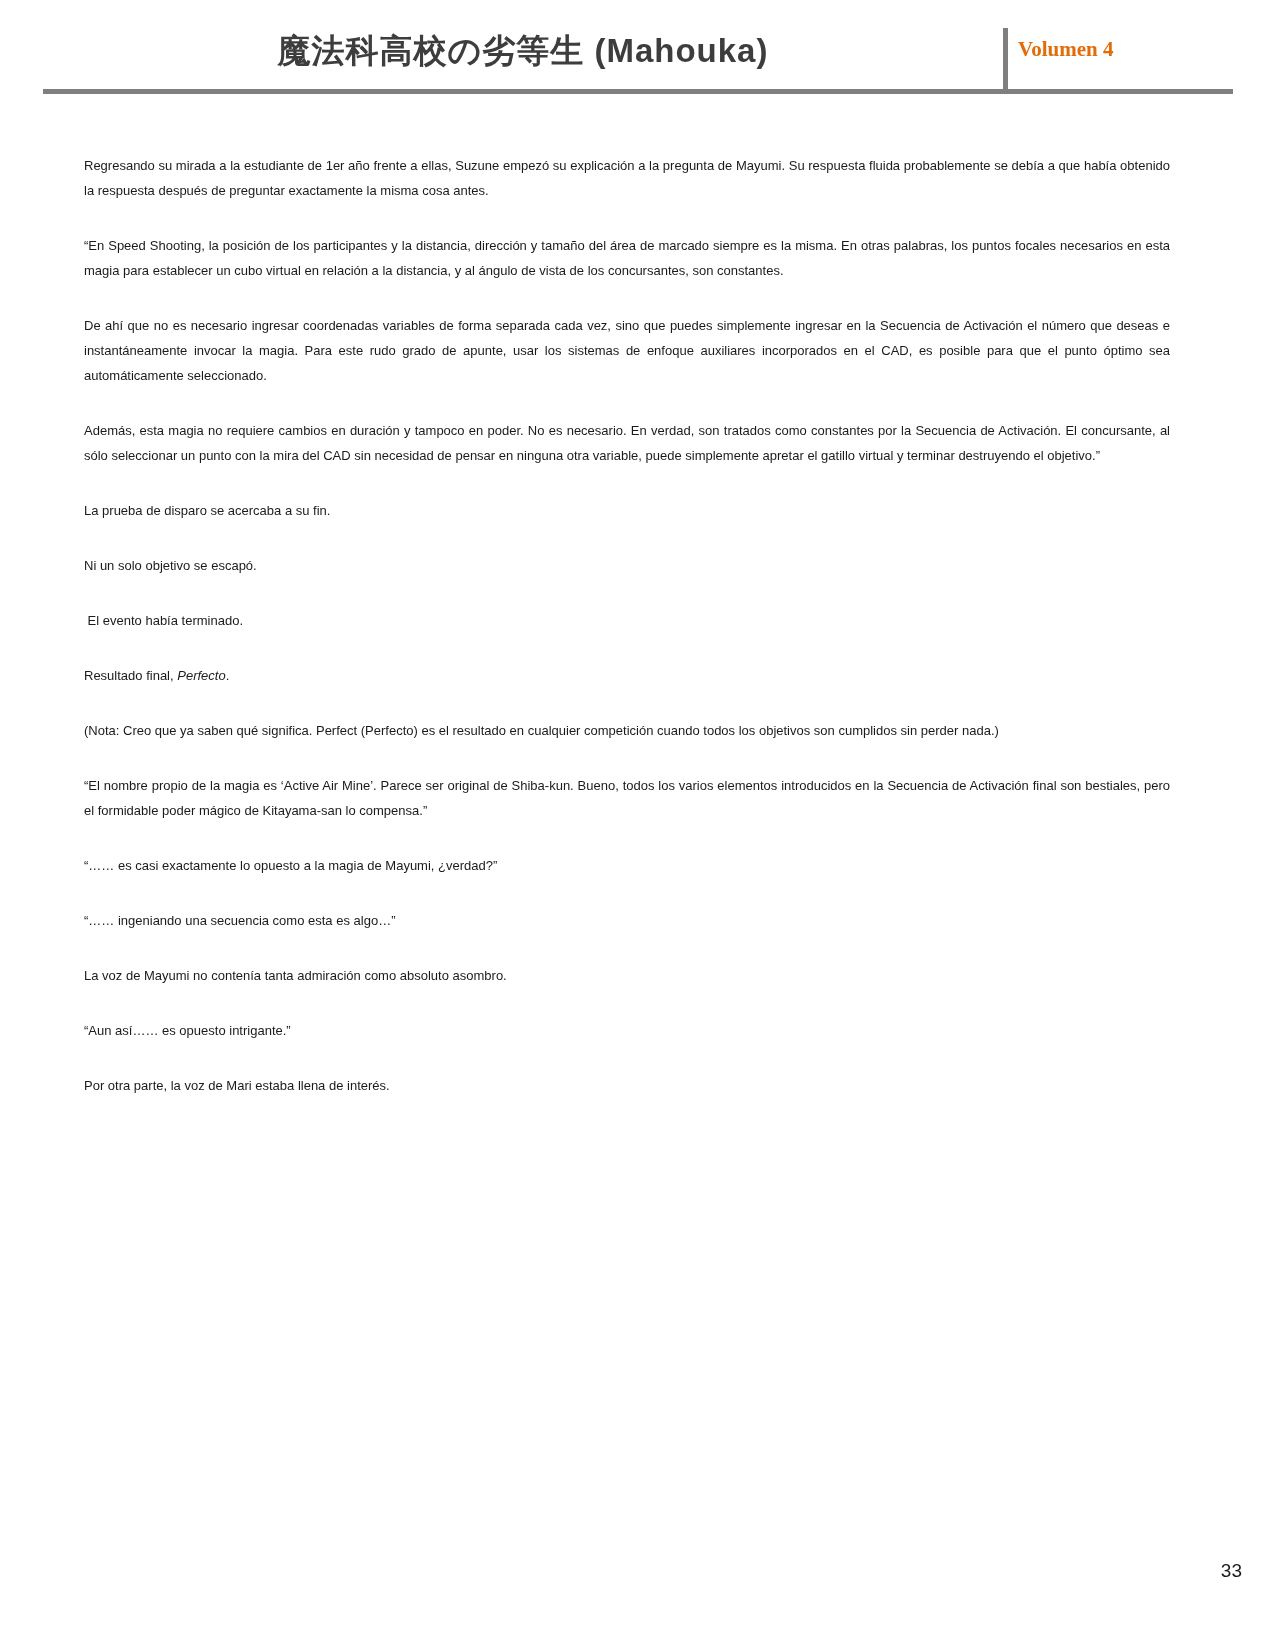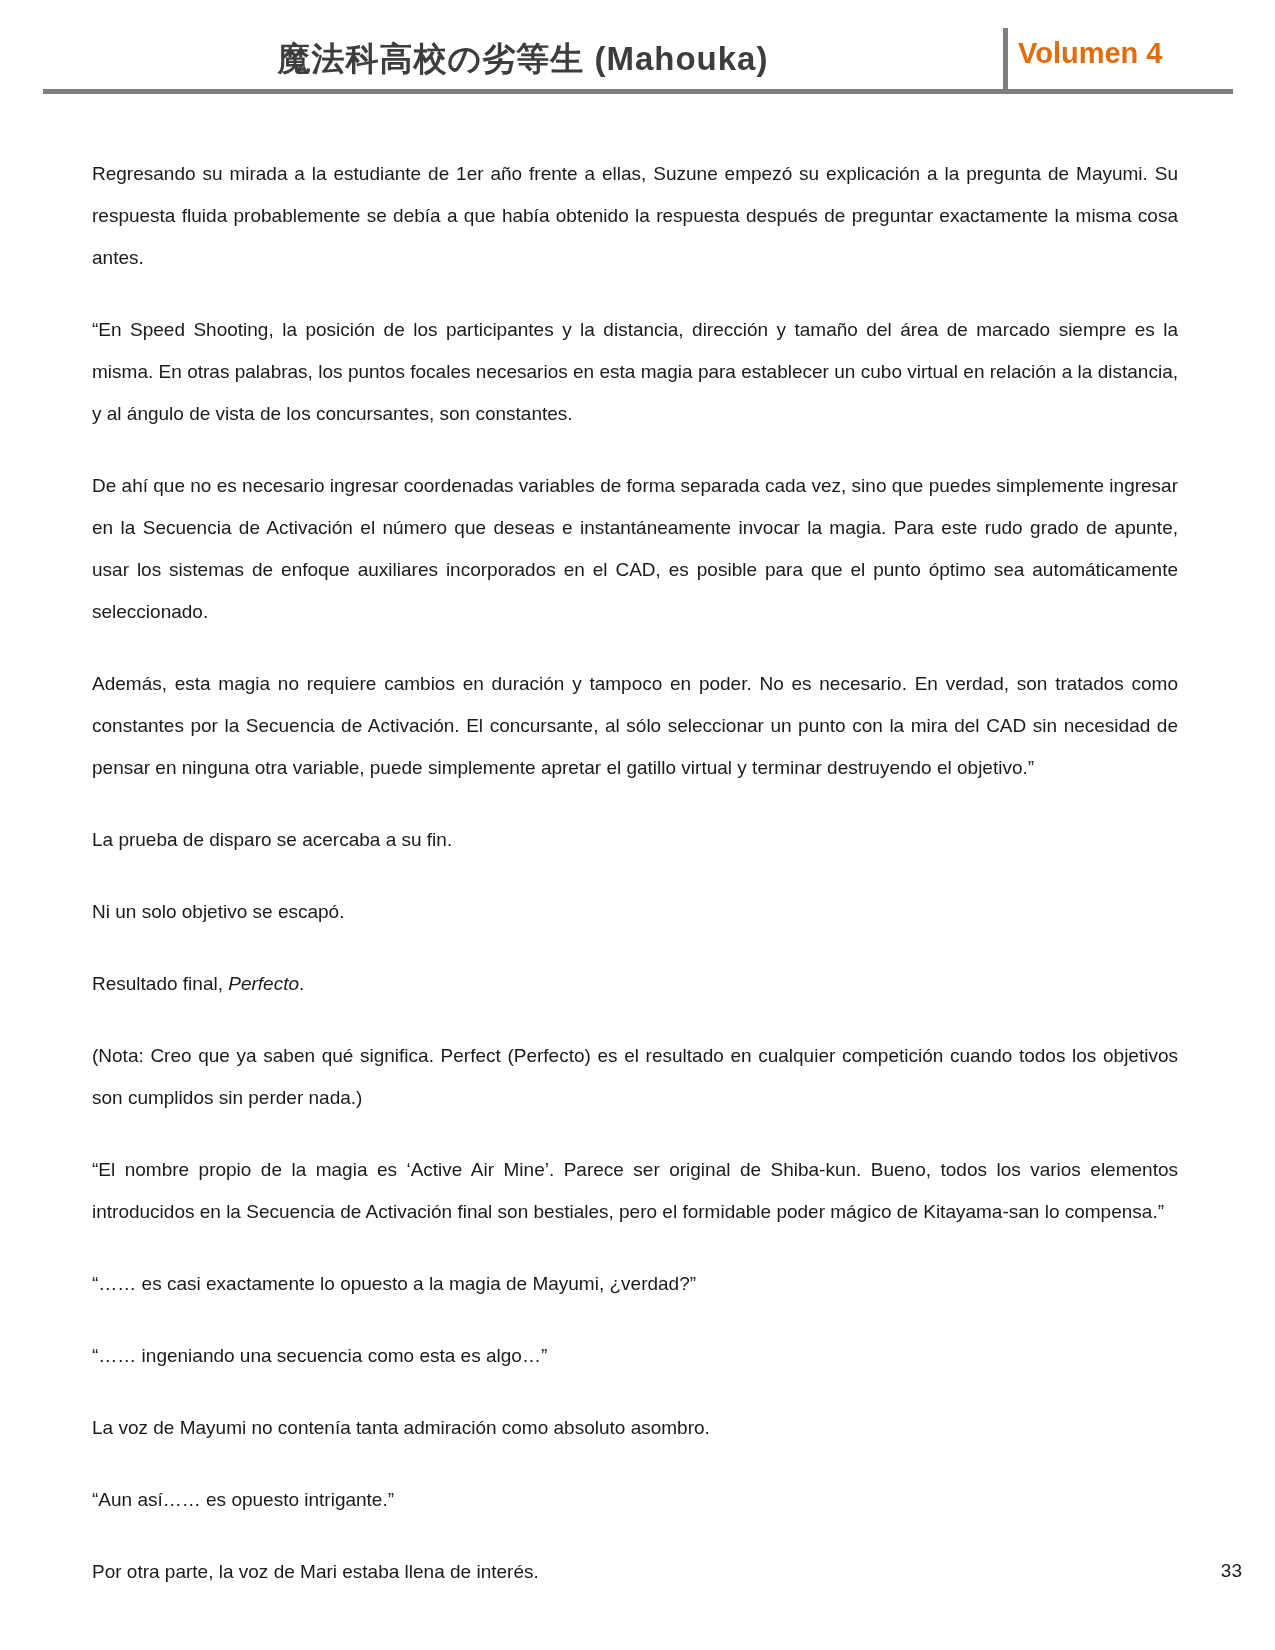--- a/index.html
+++ b/index.html
@@ -12,56 +12,56 @@
     background: #ffffff;
     overflow: hidden;
   }
   .header-left {
     position: absolute;
     left: 43px; top: 0;
     width: 960px; height: 89px;
     display: flex;
     align-items: flex-end;
     justify-content: center;
-    padding-bottom: 7px;
+    padding-bottom: 15px;
   }
   .doc-title {
     font-size: 33px;
     font-weight: bold;
     color: #3d3d3d;
     letter-spacing: 1px;
     white-space: nowrap;
   }
   .volume-label {
     position: absolute;
     left: 1018px; top: 37px;
-    font-family: Liberation Sans, sans-serif;
+    font-family: Liberation Serif, serif;
     font-weight: bold;
-    font-size: 29px;
+    font-size: 21px;
     color: #e36c0a;
     white-space: nowrap;
   }
   .header-divider {
     position: absolute;
     left: 1003px; top: 28px;
     width: 5px; height: 66px;
     background: #7f7f7f;
   }
   .header-rule {
     position: absolute;
     left: 43px; top: 89px;
     width: 1190px; height: 5px;
     background: #7f7f7f;
   }
   .content {
     position: absolute;
-    left: 92px; top: 153px;
+    left: 84px; top: 153px;
     width: 1086px;
-    font-size: 19px;
-    line-height: 42px;
+    font-size: 13px;
+    line-height: 25px;
     color: #1b1b1b;
     text-align: justify;
   }
   .content p { margin: 0 0 30px 0; }
   .content em { font-style: italic; }
   .page-number {
     position: absolute;
     left: 1161px; top: 1560px;
     width: 81px;
     text-align: right;
@@ -83,20 +83,21 @@
   <div class="header-divider"></div>
   <div class="header-rule"></div>
 
   <main class="content">
     <p>Regresando su mirada a la estudiante de 1er año frente a ellas, Suzune empezó su explicación a la pregunta de Mayumi. Su respuesta fluida probablemente se debía a que había obtenido la respuesta después de preguntar exactamente la misma cosa antes.</p>
     <p>“En Speed Shooting, la posición de los participantes y la distancia, dirección y tamaño del área de marcado siempre es la misma. En otras palabras, los puntos focales necesarios en esta magia para establecer un cubo virtual en relación a la distancia, y al ángulo de vista de los concursantes, son constantes.</p>
     <p>De ahí que no es necesario ingresar coordenadas variables de forma separada cada vez, sino que puedes simplemente ingresar en la Secuencia de Activación el número que deseas e instantáneamente invocar la magia. Para este rudo grado de apunte, usar los sistemas de enfoque auxiliares incorporados en el CAD, es posible para que el punto óptimo sea automáticamente seleccionado.</p>
     <p>Además, esta magia no requiere cambios en duración y tampoco en poder. No es necesario. En verdad, son tratados como constantes por la Secuencia de Activación. El concursante, al sólo seleccionar un punto con la mira del CAD sin necesidad de pensar en ninguna otra variable, puede simplemente apretar el gatillo virtual y terminar destruyendo el objetivo.”</p>
     <p>La prueba de disparo se acercaba a su fin.</p>
     <p>Ni un solo objetivo se escapó.</p>
+    <p>&nbsp;El evento había terminado.</p>
     <p>
       <span>Resultado final, </span><em>Perfecto</em><span>.</span>
     </p>
     <p>(Nota: Creo que ya saben qué significa. Perfect (Perfecto) es el resultado en cualquier competición cuando todos los objetivos son cumplidos sin perder nada.)</p>
     <p>“El nombre propio de la magia es ‘Active Air Mine’. Parece ser original de Shiba-kun. Bueno, todos los varios elementos introducidos en la Secuencia de Activación final son bestiales, pero el formidable poder mágico de Kitayama-san lo compensa.”</p>
     <p>“…… es casi exactamente lo opuesto a la magia de Mayumi, ¿verdad?”</p>
     <p>“…… ingeniando una secuencia como esta es algo…”</p>
     <p>La voz de Mayumi no contenía tanta admiración como absoluto asombro.</p>
     <p>“Aun así…… es opuesto intrigante.”</p>
     <p>Por otra parte, la voz de Mari estaba llena de interés.</p>

